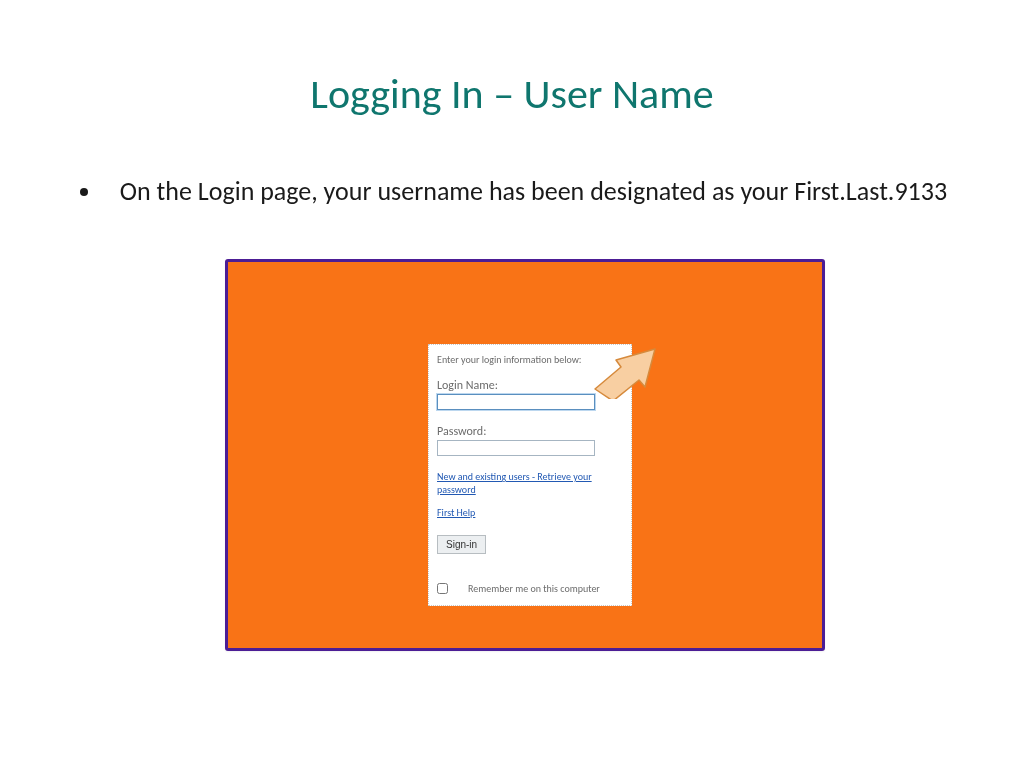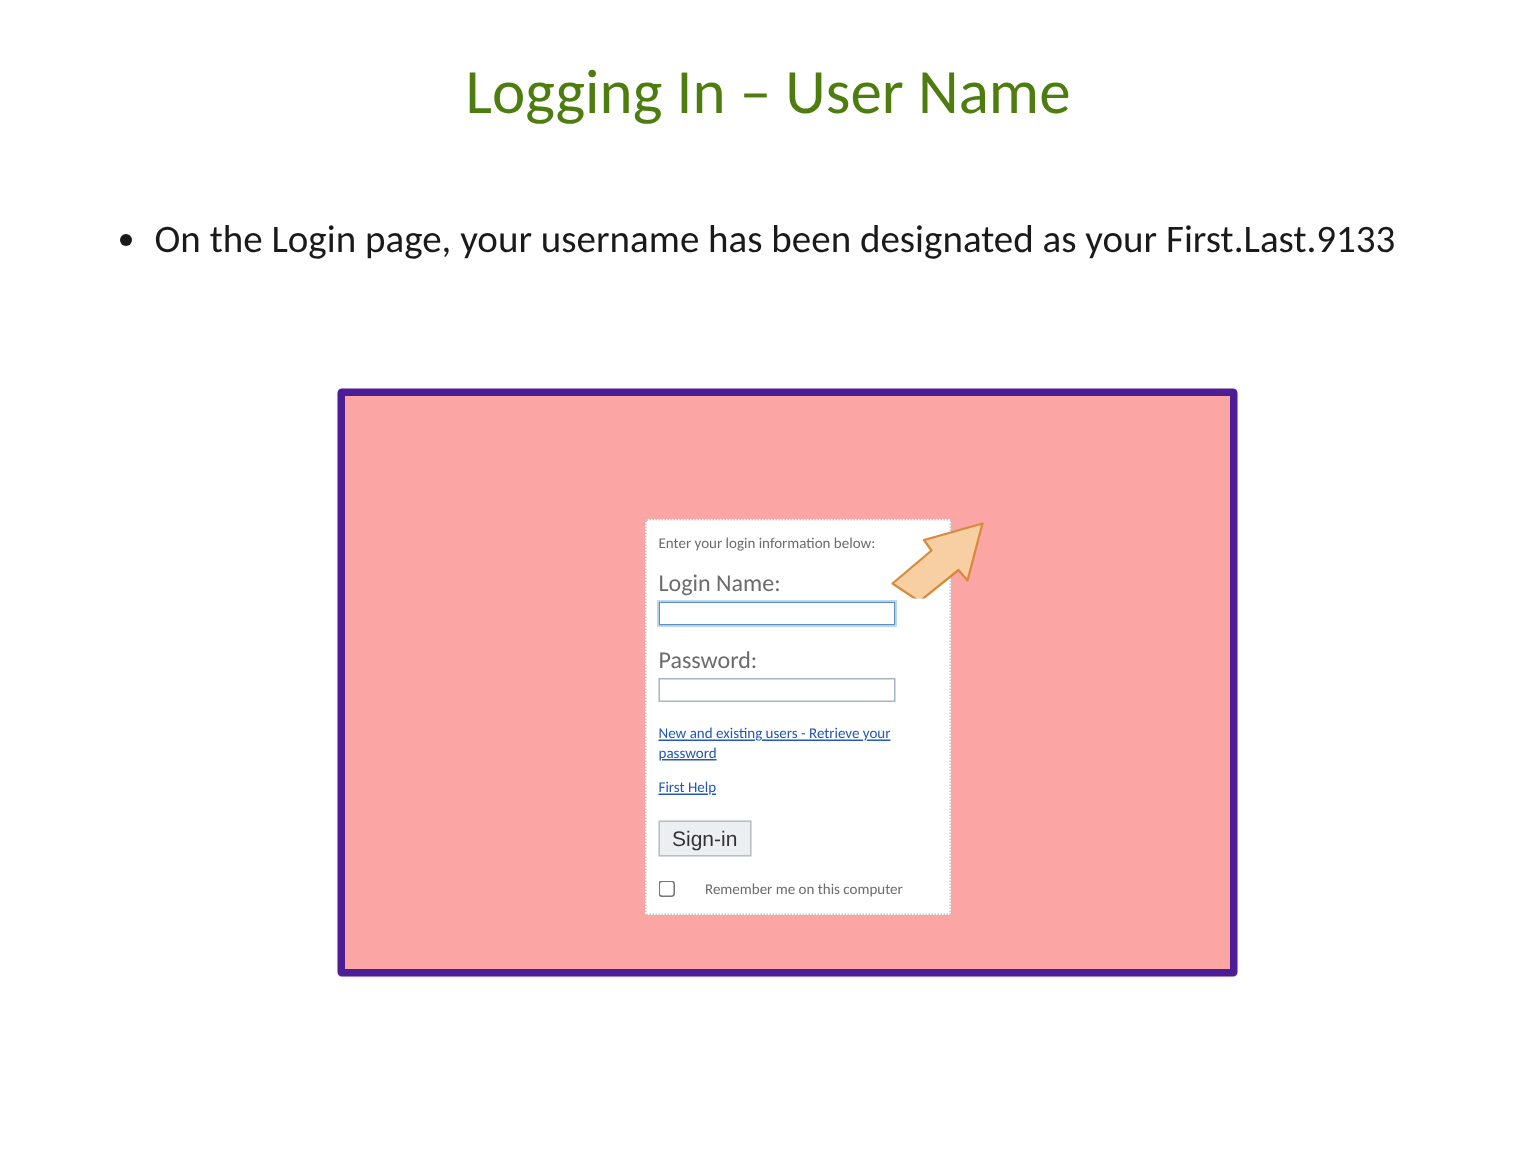--- a/index.html
+++ b/index.html
@@ -8,62 +8,63 @@
       height: 768px;
       background: #ffffff;
       font-family: Calibri, Arial, sans-serif;
       overflow: hidden;
       position: relative;
     }
     .slide-title {
       text-align: center;
       font-size: 42px;
       font-weight: 400;
-      color: #4d7c0f;
-      margin-top: 36px;
+      color: #0f766e;
+      margin-top: 68px;
       margin-bottom: 55px;
     }
     .bullet-list {
       margin-left: 75px;
       margin-right: 60px;
     }
     .bullet-item {
       font-size: 26px;
       color: #1a1a1a;
       line-height: 1.35;
       list-style: disc;
       margin-left: 28px;
+      text-align: center;
     }
     .screenshot-panel {
       position: absolute;
       left: 225px;
       top: 259px;
       width: 600px;
       height: 392px;
-      background: #fca5a5;
-      border: 5px solid #4c1d95;
+      background: #f97316;
+      border: 3px solid #4c1d95;
       border-radius: 3px;
       box-shadow: 0 1px 2px rgba(0,0,0,.06);
     }
     .login-box {
       position: absolute;
       left: 200px;
       top: 82px;
       width: 204px;
       border: 1px dotted #c8c8c8;
       background: #fff;
       padding: 8px 8px 10px 8px;
     }
     .login-instr {
       font-size: 10px;
       color: #6c6c6c;
       margin-bottom: 12px;
     }
     .field-label {
-      font-size: 16px;
+      font-size: 12px;
       color: #6c6c6c;
       margin-bottom: 2px;
     }
     .text-input {
       width: 158px;
       height: 16px;
       border: 1px solid #a6b5c2;
       font-size: 10px;
       padding: 1px 3px;
       display: block;
@@ -77,28 +78,28 @@
       font-size: 10px;
       margin-bottom: 10px;
     }
     .link-line a {
       color: #2259b3;
       text-decoration: underline;
       cursor: pointer;
       text-align: right;
     }
     .signin-btn {
-      font-size: 14px;
+      font-size: 10px;
       padding: 3px 8px;
       background: #eceff1;
       border: 1px solid #b7bdc1;
       color: #333;
       cursor: pointer;
       margin-top: 6px;
-      margin-bottom: 15px;
+      margin-bottom: 28px;
     }
     .remember-row {
       font-size: 10px;
       color: #6c6c6c;
       display: flex;
       align-items: center;
       gap: 20px;
     }
     .remember-row input {
       width: 11px;

